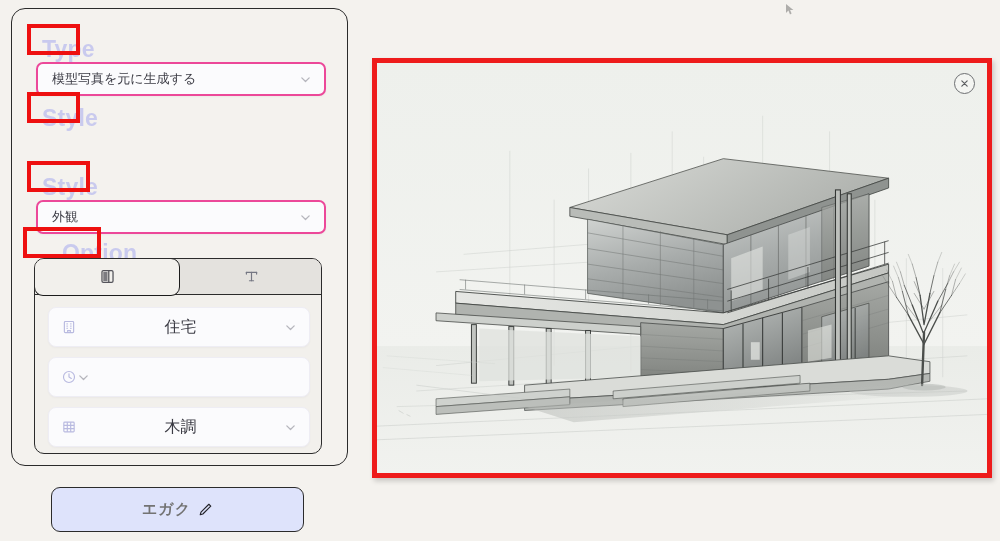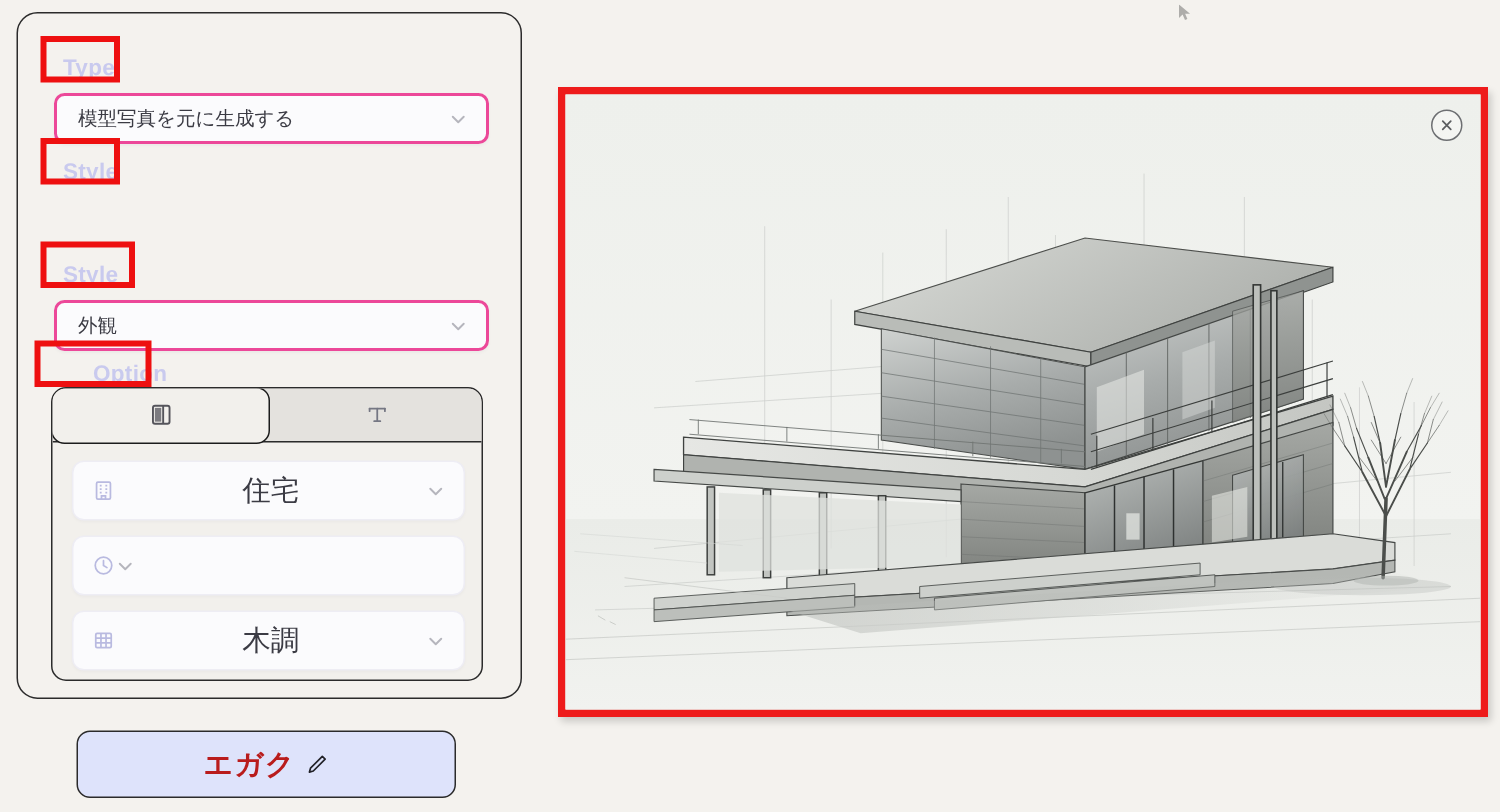--- a/index.html
+++ b/index.html
@@ -16,21 +16,21 @@
     position: absolute;
     left: 11px; top: 8px;
     width: 337px; height: 458px;
     background: #f4f2ee;
     border: 1.5px solid #2b2b2b;
     border-radius: 14px;
   }
 
   .field-label {
     position: absolute;
-    font-size: 15px;
+    font-size: 23px;
     font-weight: 700;
     color: #c9caee;
     letter-spacing: .2px;
     line-height: 1;
     font-family: "Liberation Sans", sans-serif;
   }
 
   .select-box {
     position: absolute;
     height: 34px;
@@ -111,43 +111,43 @@
   }
   .opt-icon {
     width: 16px; height: 16px;
     flex: 0 0 auto;
     color: #b9bae0;
   }
   .opt-icon svg { display:block; }
   .opt-label {
     flex: 1;
     text-align: center;
-    font-size: 19px;
+    font-size: 16px;
     color: #3b3b44;
     font-family: "DejaVu Sans", "Liberation Sans", sans-serif;
   }
 
   
   .primary-btn {
     position: absolute;
     left: 51px; top: 487px;
     width: 253px; height: 45px;
     background: #dee3fb;
     border: 1.4px solid #2b2b2b;
     border-radius: 9px;
     display: flex;
     align-items: center;
     justify-content: center;
     gap: 7px;
     cursor: pointer;
   }
   .primary-btn .btn-label {
-    font-size: 19px;
+    font-size: 15px;
     font-weight: 700;
-    color: #b91c1c;
+    color: #737373;
     letter-spacing: 1px;
     font-family: "DejaVu Sans", "Liberation Sans", sans-serif;
   }
   .primary-btn .pencil { width: 15px; height: 15px; color: #222228; }
 
   
   .preview-wrap {
     position: absolute;
     left: 372px; top: 58px;
     width: 620px; height: 420px;

